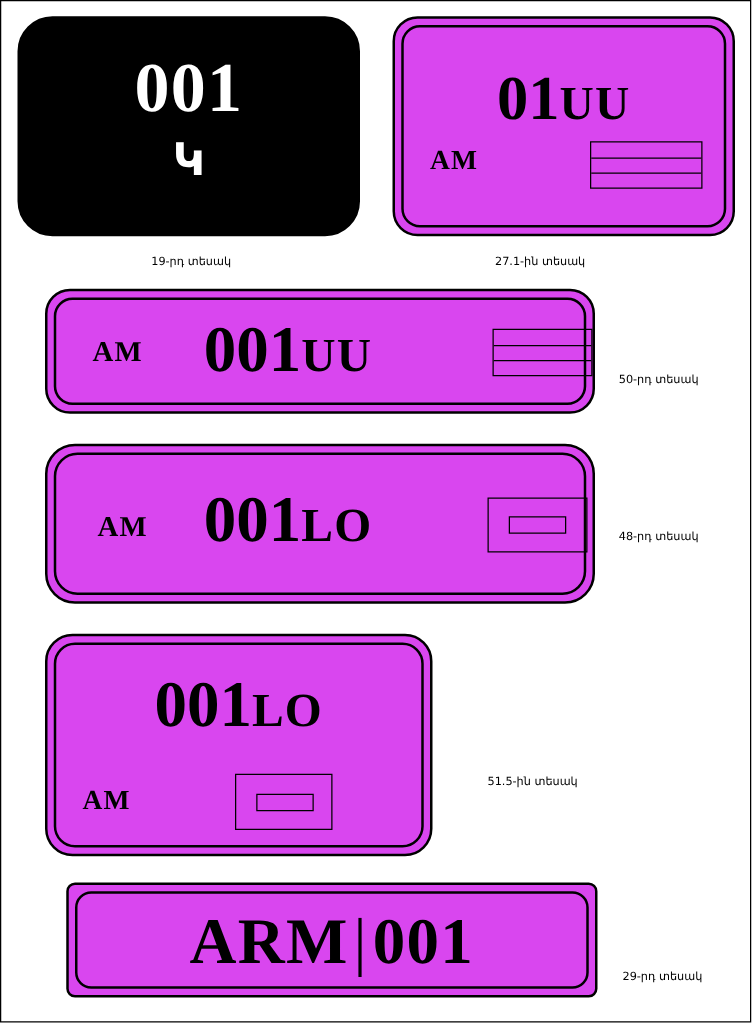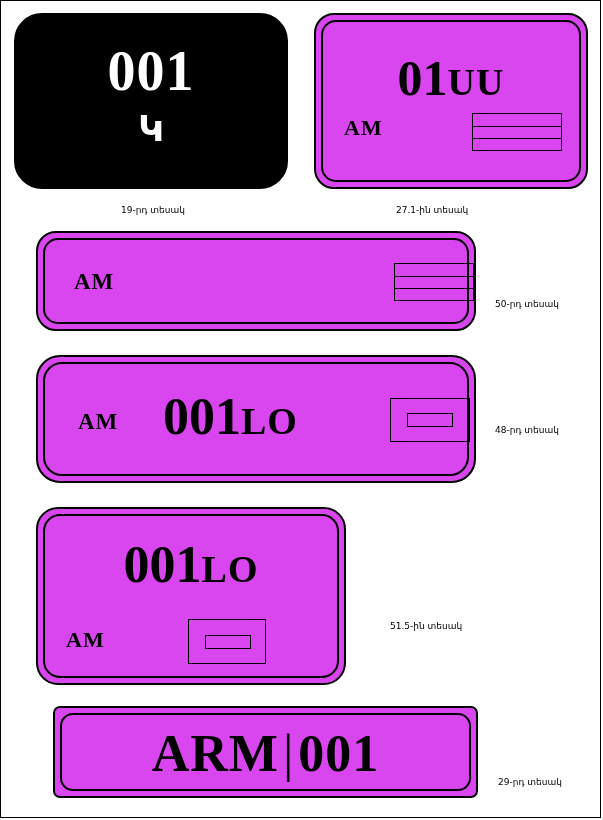--- a/index.html
+++ b/index.html
@@ -280,20 +280,23 @@
   <div class="stack">
     <div class="bar" style="top:12px;"></div>
     <div class="bar" style="top:24px;"></div>
   </div>
 </div>
 <div class="caption" id="cap271">27.1-ին տեսակ</div>
 
 <div class="plate" id="plate27">
   <div class="plate-inner"></div>
   <div class="am">AM</div>
+  <div class="num">
+    <span>001</span><span class="series">UU</span>
+  </div>
   <div class="stack">
     <div class="bar" style="top:12px;"></div>
     <div class="bar" style="top:24px;"></div>
   </div>
 </div>
 <div class="caption" id="cap27">50-րդ տեսակ</div>
 
 <div class="plate" id="plate28">
   <div class="plate-inner"></div>
   <div class="am">AM</div>

